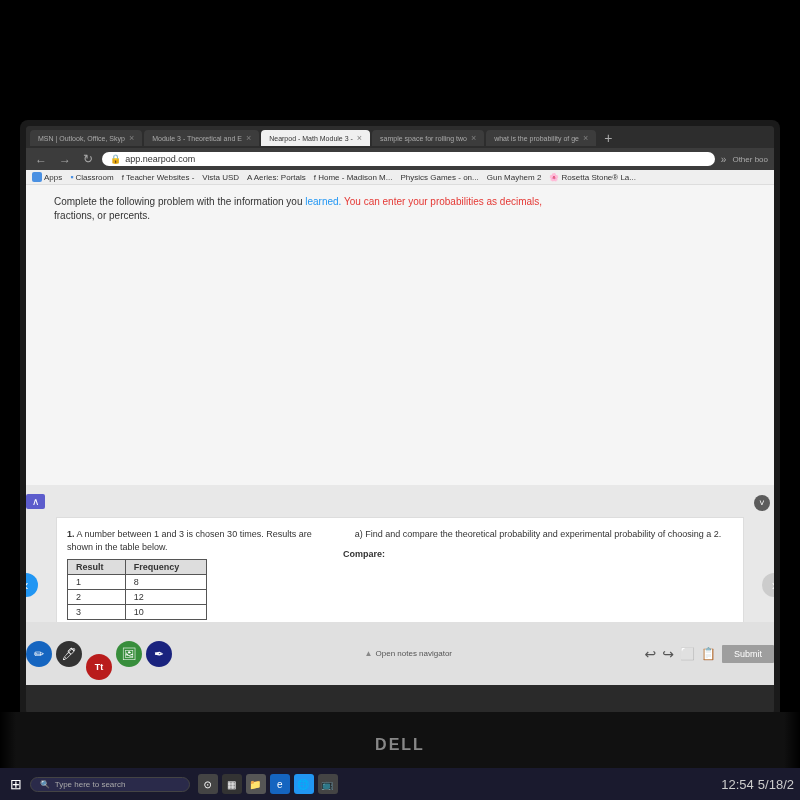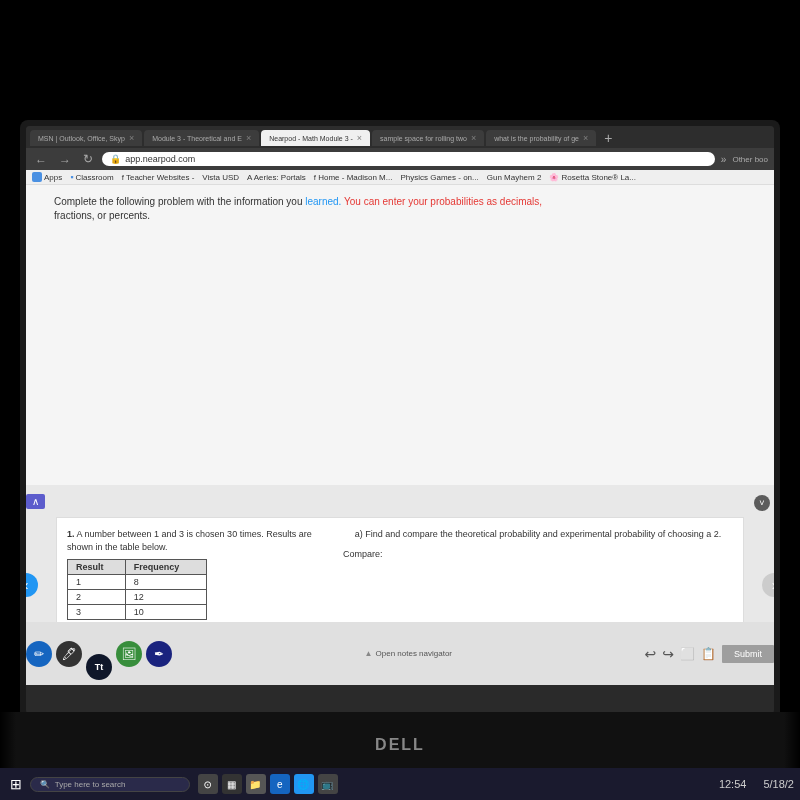--- a/index.html
+++ b/index.html
@@ -290,21 +290,21 @@
 
     .answer-line {
       flex: 1;
       border-bottom: 1px solid #555;
       height: 12px;
     }
 
     .compare-label {
       font-size: 9px;
       color: #333;
-      font-weight: normal;
+      font-weight: bold;
       margin-top: 4px;
     }
 
     
     .bottom-toolbar {
       position: absolute;
       bottom: 0;
       left: 0;
       right: 0;
       background: #e0e0e0;
@@ -336,21 +336,21 @@
       background: #1565C0;
       color: white;
     }
 
     .tool-btn.dark {
       background: #333;
       color: white;
     }
 
     .tool-btn.teal {
-      background: #0f172a;
+      background: #b91c1c;
       color: white;
       margin-top: 27px;
     }
 
     .tool-btn.green {
       background: #388E3C;
       color: white;
     }
 
     .tool-btn.navy {
@@ -445,23 +445,23 @@
       justify-content: center;
       font-size: 10px;
       color: white;
       cursor: pointer;
     }
 
     .taskbar-right {
       margin-left: auto;
       display: flex;
       align-items: center;
-      gap: 17px;
+      gap: 4px;
       color: #ccc;
-      font-size: 11px;
+      font-size: 13px;
       justify-content: flex-end;
     }
 
     .notes-navigator {
       font-size: 8px;
       color: #555;
       display: flex;
       align-items: center;
       gap: 3px;
     }

